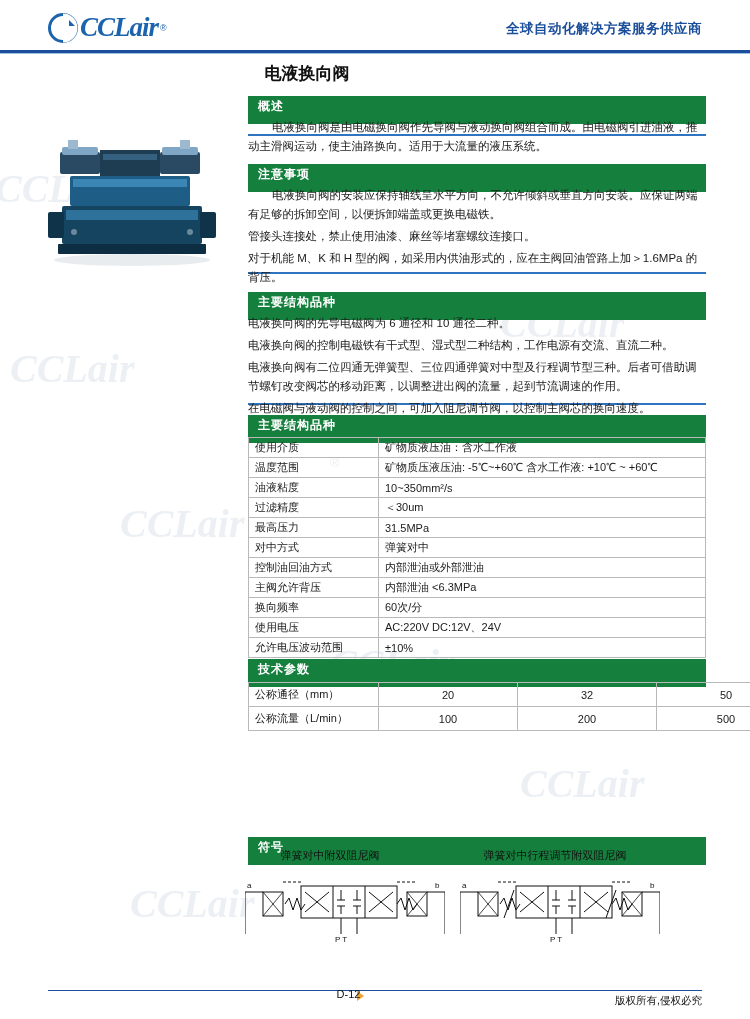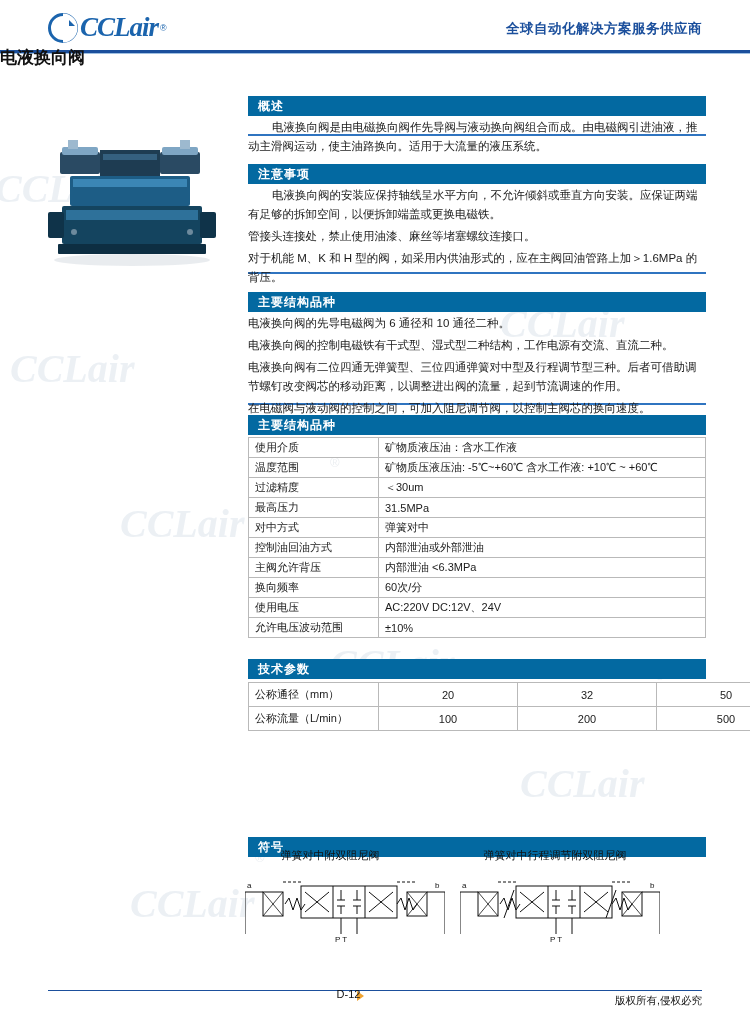--- a/index.html
+++ b/index.html
@@ -53,27 +53,27 @@
     font-size:13.5px; font-weight:bold; color:#1b4f9c; letter-spacing:.5px;
   }
   .header-rule {
     position:absolute; left:0; top:50px; width:750px; height:3px; background:#1b4f9c;
   }
   .header-rule2 {
     position:absolute; left:0; top:53px; width:750px; height:1px; background:#9fc0e2;
   }
   
   .doc-title {
-    position:absolute; top:46px; left:0; width:614px; 
+    position:absolute; top:62px; left:0; width:614px; text-align:center;
     font-size:17px; font-weight:bold; color:#111; z-index:3;
   }
   
   .bar {
-    position:absolute; left:248px; width:458px; height:20px;
-    background:#0369a1; z-index:2;
+    position:absolute; left:248px; width:458px; height:28px;
+    background:#15803d; z-index:2;
   }
   .bar-label {
     position:absolute; left:10px; top:2px;
     color:#fff; font-size:12px; font-weight:bold; letter-spacing:1px;
   }
   .bar-underline {
     position:absolute; left:248px; width:458px; height:2px; background:#2f74c0; z-index:2;
   }
   .ptext {
     position:absolute; z-index:2;
@@ -227,20 +227,24 @@
 </div>
 <table class="spec-table">
   <tbody>
     <tr>
         <td class="k">使用介质</td>
         <td>矿物质液压油：含水工作液</td>
       </tr>
     <tr>
         <td class="k">温度范围</td>
         <td>矿物质压液压油: -5℃~+60℃    含水工作液: +10℃ ~ +60℃</td>
+      </tr>
+    <tr>
+        <td class="k">油液粘度</td>
+        <td>10~350mm²/s</td>
       </tr>
     <tr>
         <td class="k">过滤精度</td>
         <td>＜30um</td>
       </tr>
     <tr>
         <td class="k">最高压力</td>
         <td>31.5MPa</td>
       </tr>
     <tr>

